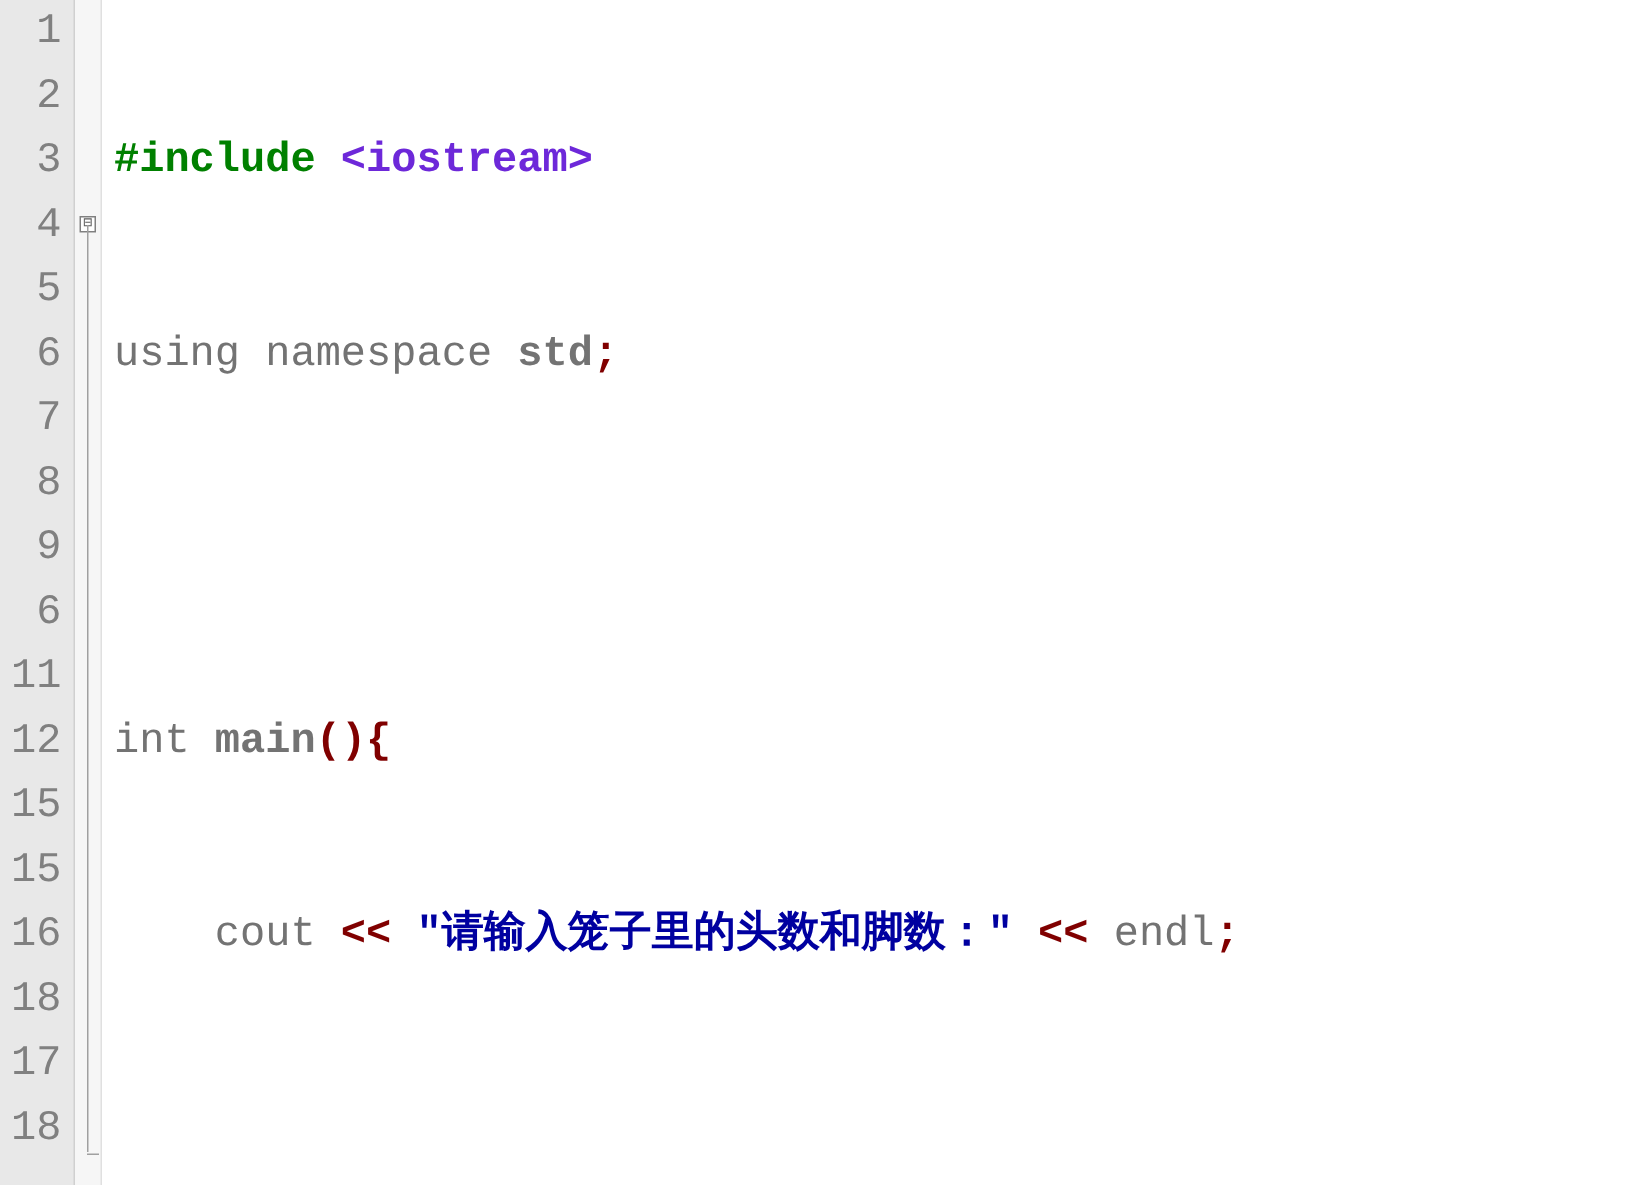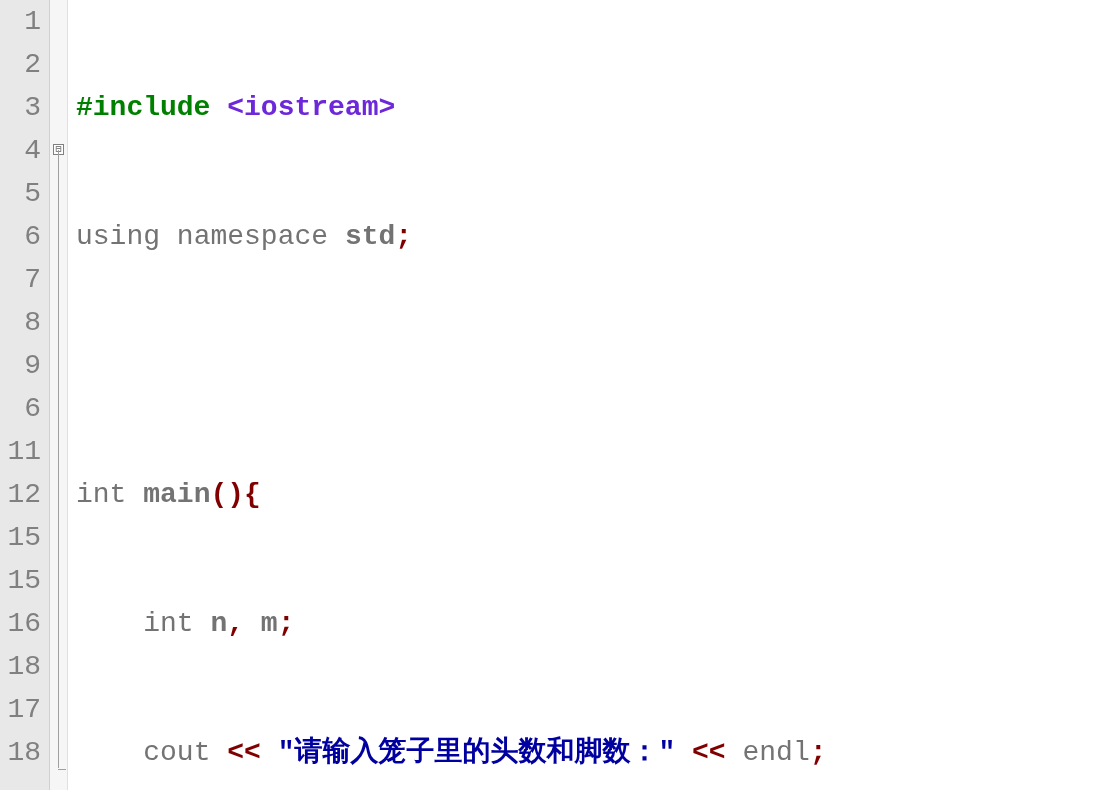--- a/index.html
+++ b/index.html
@@ -127,21 +127,20 @@
     <div class="fold-box">⊟</div>
     <div class="fold-line"></div>
     <div class="fold-end"></div>
   </div>
 
   <div class="code">
     <div class="row"><span class="pp">#include </span><span class="pps">&lt;iostream&gt;</span></div>
     <div class="row"><span class="kw">using</span> <span class="kw">namespace</span> <span class="id bold">std</span><span class="op">;</span></div>
     <div class="row"></div>
     <div class="row"><span class="kw">int</span> <span class="id bold">main</span><span class="op">()</span><span class="op">{</span></div>
-    <div class="row"><span>    </span><span class="kw">int</span><span class="id bold"> n</span><span class="op">,</span><span class="id bold"> m</span><span class="op">;</span></div>
     <div class="row"><span>    </span><span class="id">cout </span><span class="op">&lt;&lt;</span><span class="str"> "请输入笼子里的头数和脚数：" </span><span class="op">&lt;&lt;</span><span class="id"> endl</span><span class="op">;</span></div>
     
     
     
     
     
     
     
     
     

